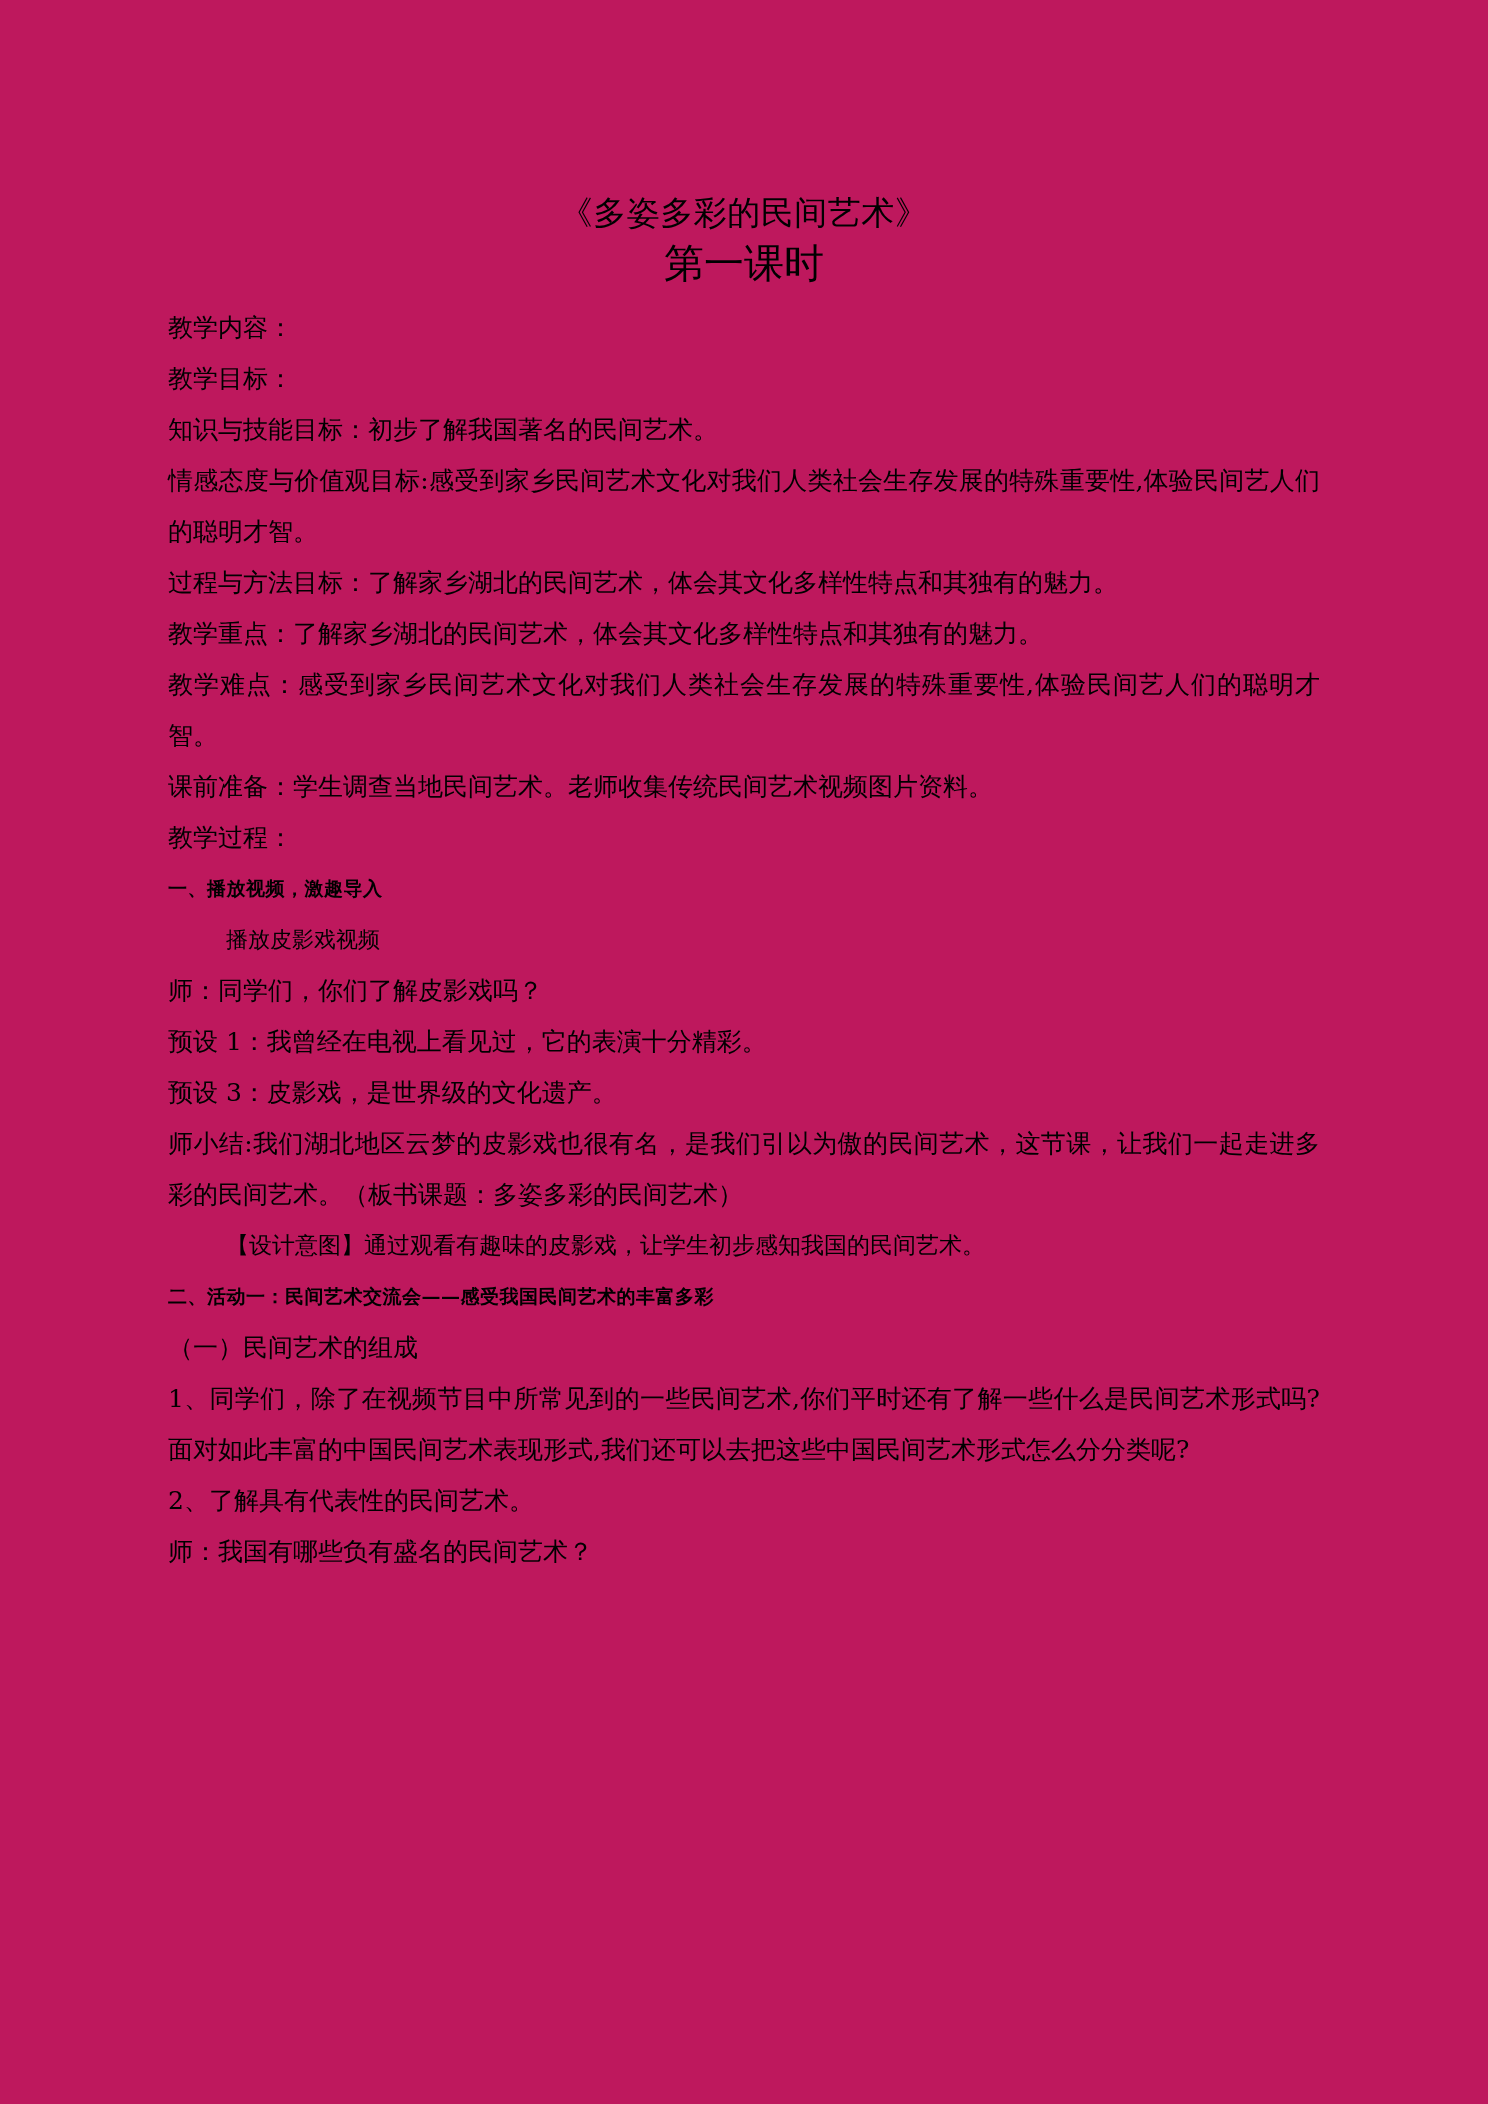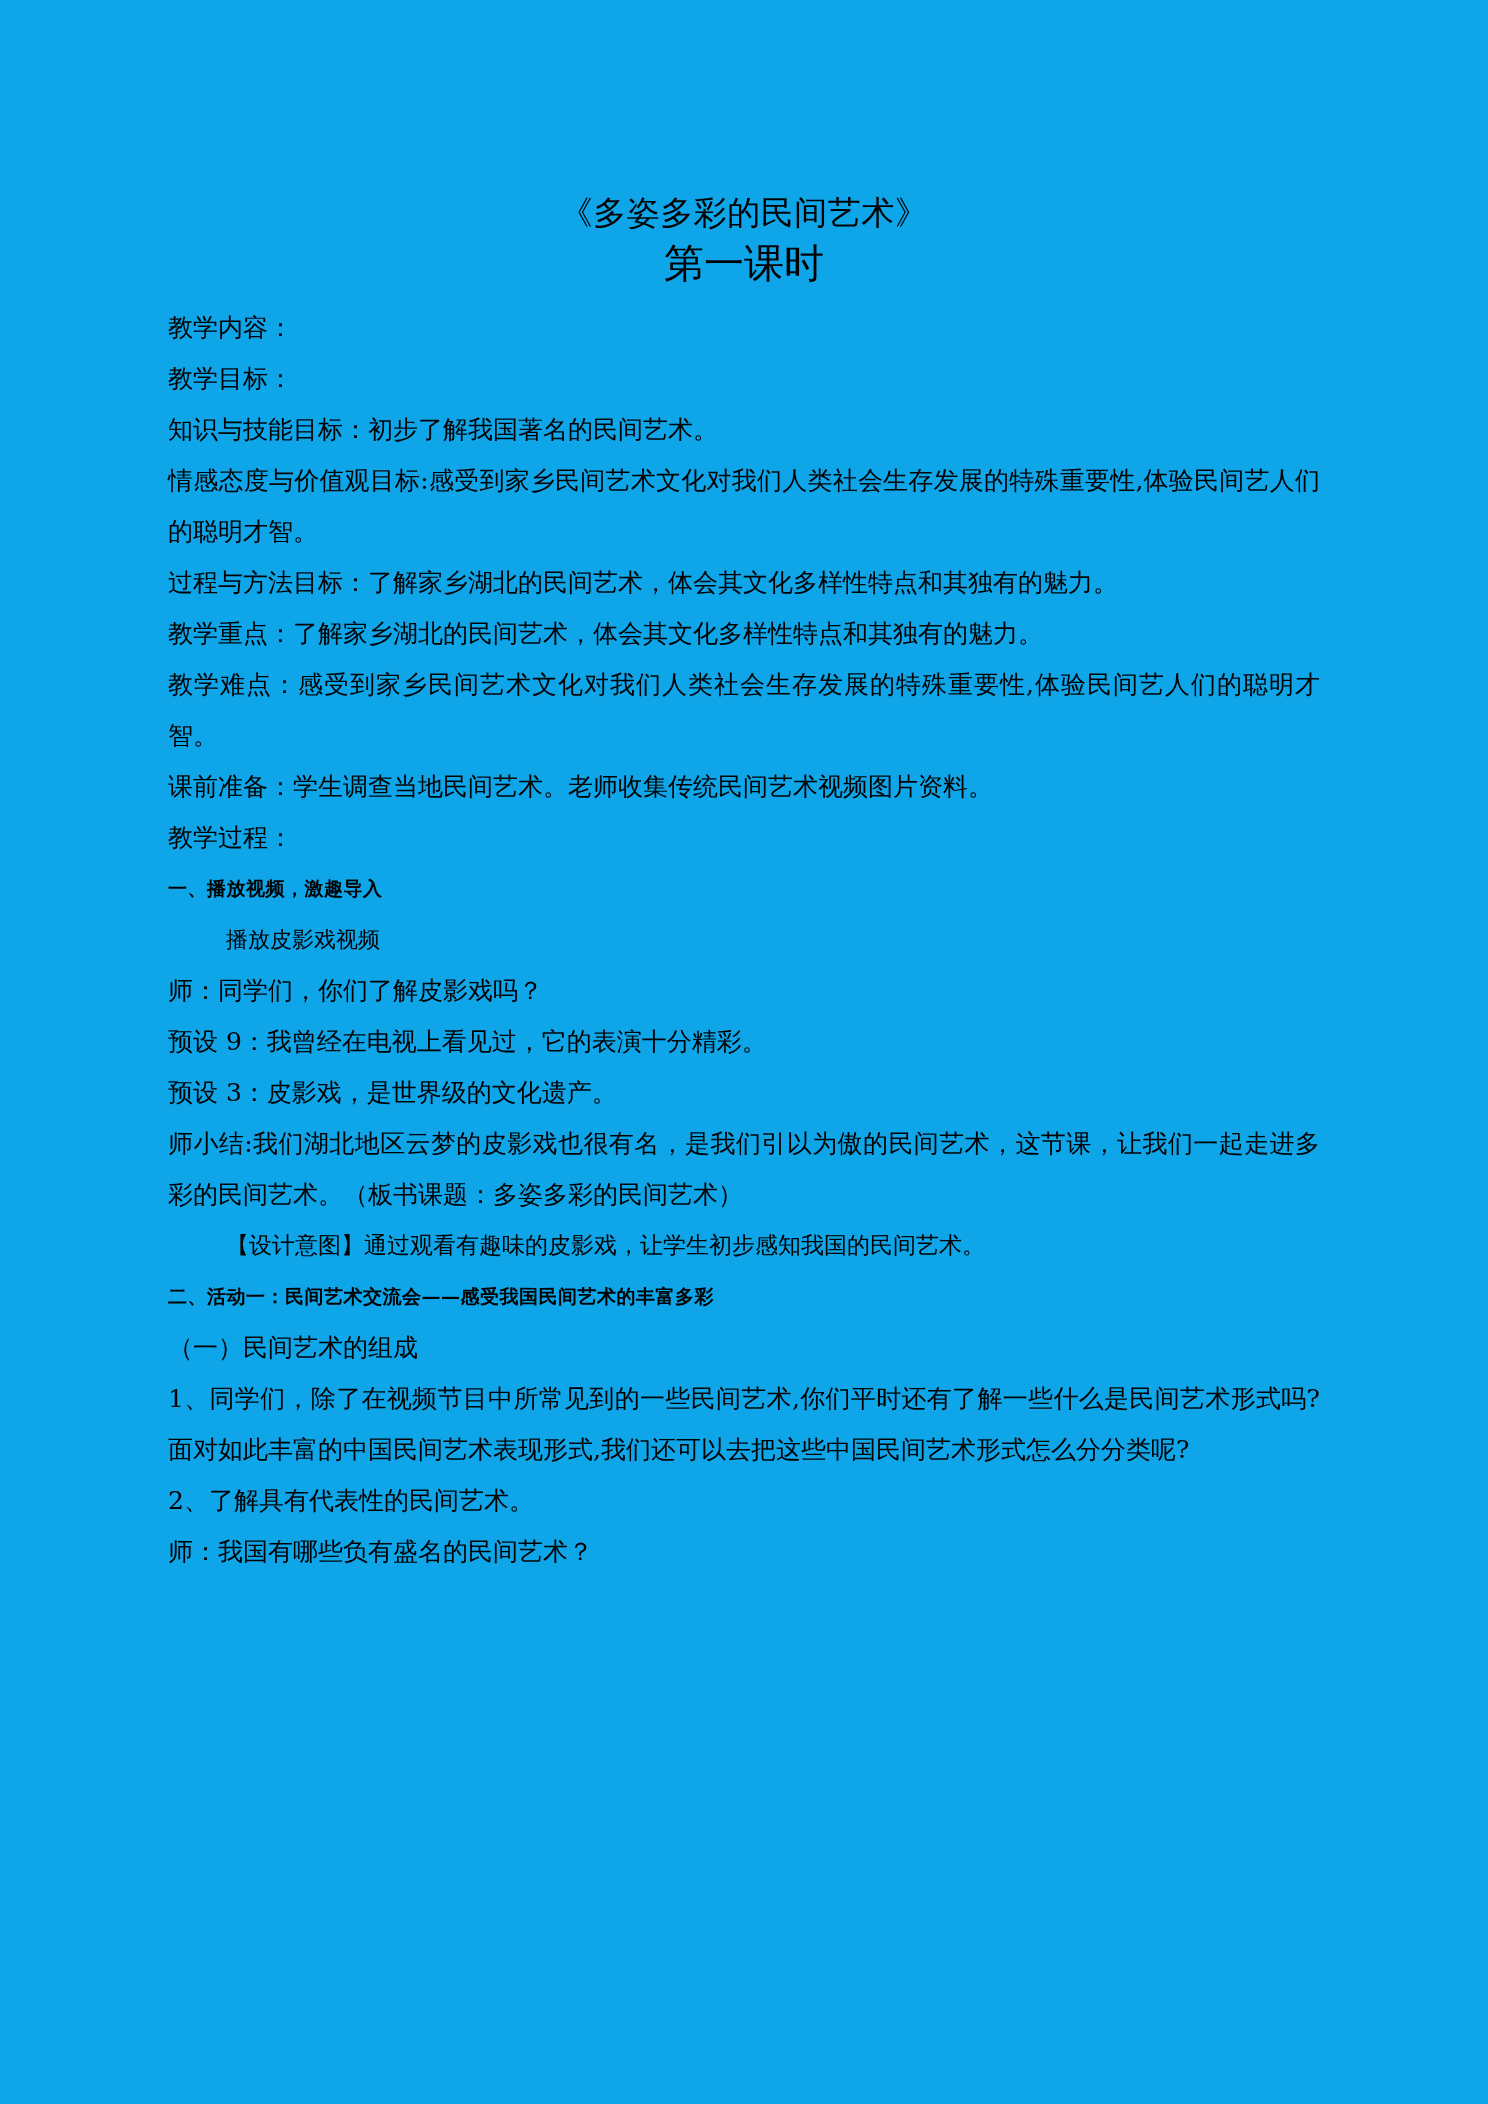--- a/index.html
+++ b/index.html
@@ -11,21 +11,21 @@
     width: 1488px;
     height: 2104px;
     font-family: "DejaVu Serif", "Liberation Serif", serif;
     color: #000000;
     overflow: hidden;
   }
   .page {
     position: relative;
     width: 1488px;
     height: 2104px;
-    background: #0ea5e9;
+    background: #be185d;
     box-sizing: border-box;
     padding: 190px 168px 0 168px;
   }
   .doc-title {
     text-align: center;
     font-size: 33px;
     line-height: 46px;
     letter-spacing: 0.5px;
     margin: 0 0 4px 0;
     font-weight: normal;
@@ -82,21 +82,21 @@
   <p class="line">过程与方法目标：了解家乡湖北的民间艺术，体会其文化多样性特点和其独有的魅力。</p>
   <p class="line">教学重点：了解家乡湖北的民间艺术，体会其文化多样性特点和其独有的魅力。</p>
   <p class="line">教学难点：感受到家乡民间艺术文化对我们人类社会生存发展的特殊重要性,体验民间艺人们的聪明才智。</p>
   <p class="line">课前准备：学生调查当地民间艺术。老师收集传统民间艺术视频图片资料。</p>
   <p class="line">教学过程：</p>
 
   <p class="heading-bold">一、播放视频，激趣导入</p>
   <p class="indent-sub">播放皮影戏视频</p>
 
   <p class="line">师：同学们，你们了解皮影戏吗？</p>
-  <p class="line">预设 9：我曾经在电视上看见过，它的表演十分精彩。</p>
+  <p class="line">预设 1：我曾经在电视上看见过，它的表演十分精彩。</p>
   <p class="line">预设 3：皮影戏，是世界级的文化遗产。</p>
   <p class="line">师小结:我们湖北地区云梦的皮影戏也很有名，是我们引以为傲的民间艺术，这节课，让我们一起走进多彩的民间艺术。（板书课题：多姿多彩的民间艺术）</p>
   <p class="indent-2">【设计意图】通过观看有趣味的皮影戏，让学生初步感知我国的民间艺术。</p>
 
   <p class="heading-bold">二、活动一：民间艺术交流会——感受我国民间艺术的丰富多彩</p>
   <p class="line">（一）民间艺术的组成</p>
   <p class="line">1、同学们，除了在视频节目中所常见到的一些民间艺术,你们平时还有了解一些什么是民间艺术形式吗?面对如此丰富的中国民间艺术表现形式,我们还可以去把这些中国民间艺术形式怎么分分类呢?</p>
   <p class="line">2、了解具有代表性的民间艺术。</p>
   <p class="line">师：我国有哪些负有盛名的民间艺术？</p>
 

